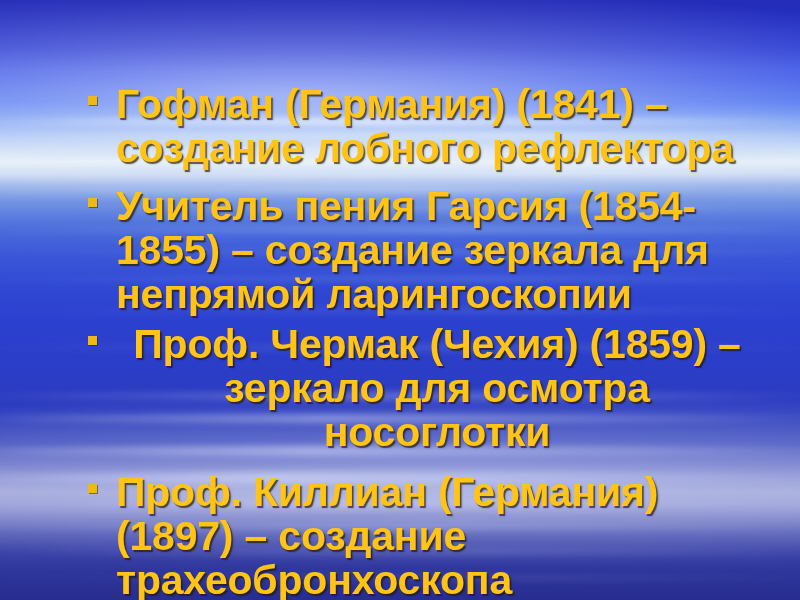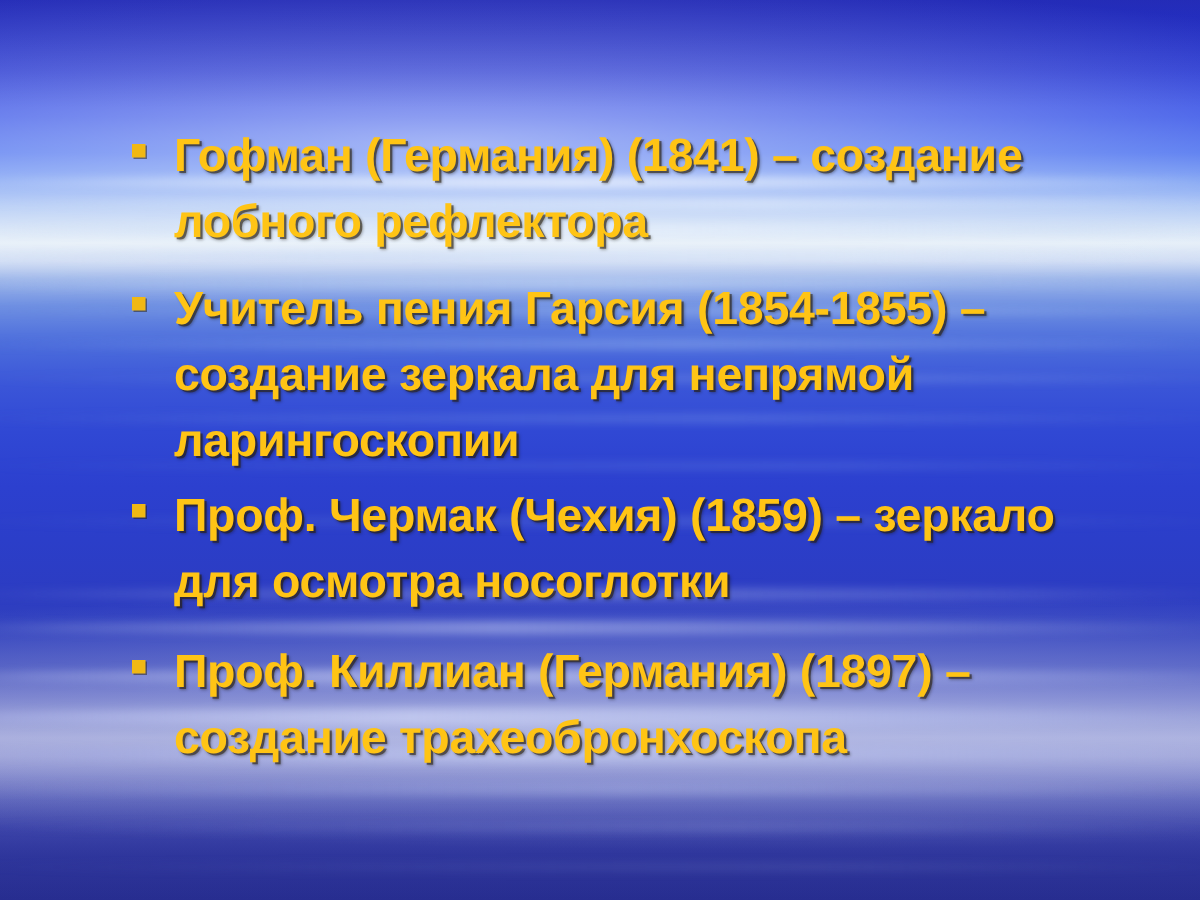--- a/index.html
+++ b/index.html
@@ -101,21 +101,21 @@
     left: 86px;
     top: 82px;
     width: 672px;
   }
 
   .bullet-item {
     position: relative;
     padding-left: 30px;
     margin: 0 0 6px 0;
     color: #ffc415;
-    font-size: 31px;
+    font-size: 41px;
     font-weight: bold;
     line-height: 44px;
     letter-spacing: -0.2px;
     text-shadow:
       1.5px 1.5px 0 rgba(40,30,10,0.55),
       2px 2px 2px rgba(20,16,8,0.35);
     white-space: pre-line;
   }
 
   .bullet-item::before {
@@ -123,21 +123,21 @@
     position: absolute;
     left: 2px;
     top: 14px;
     width: 9px;
     height: 9px;
     background: #f0b814;
     box-shadow: 1px 1px 0 rgba(40,30,10,0.5);
   }
 
   .bullet-item.b2 { margin-top: 14px; }
-  .bullet-item.b3 { margin-top: 2px; }
+  .bullet-item.b3 { margin-top: 2px; text-align: center; }
   .bullet-item.b4 { margin-top: 16px; }
 </style>
 </head>
 <body>
 
 <div class="slide">
 
   <div class="bg-base"></div>
 
   <div class="bg-streaks">

